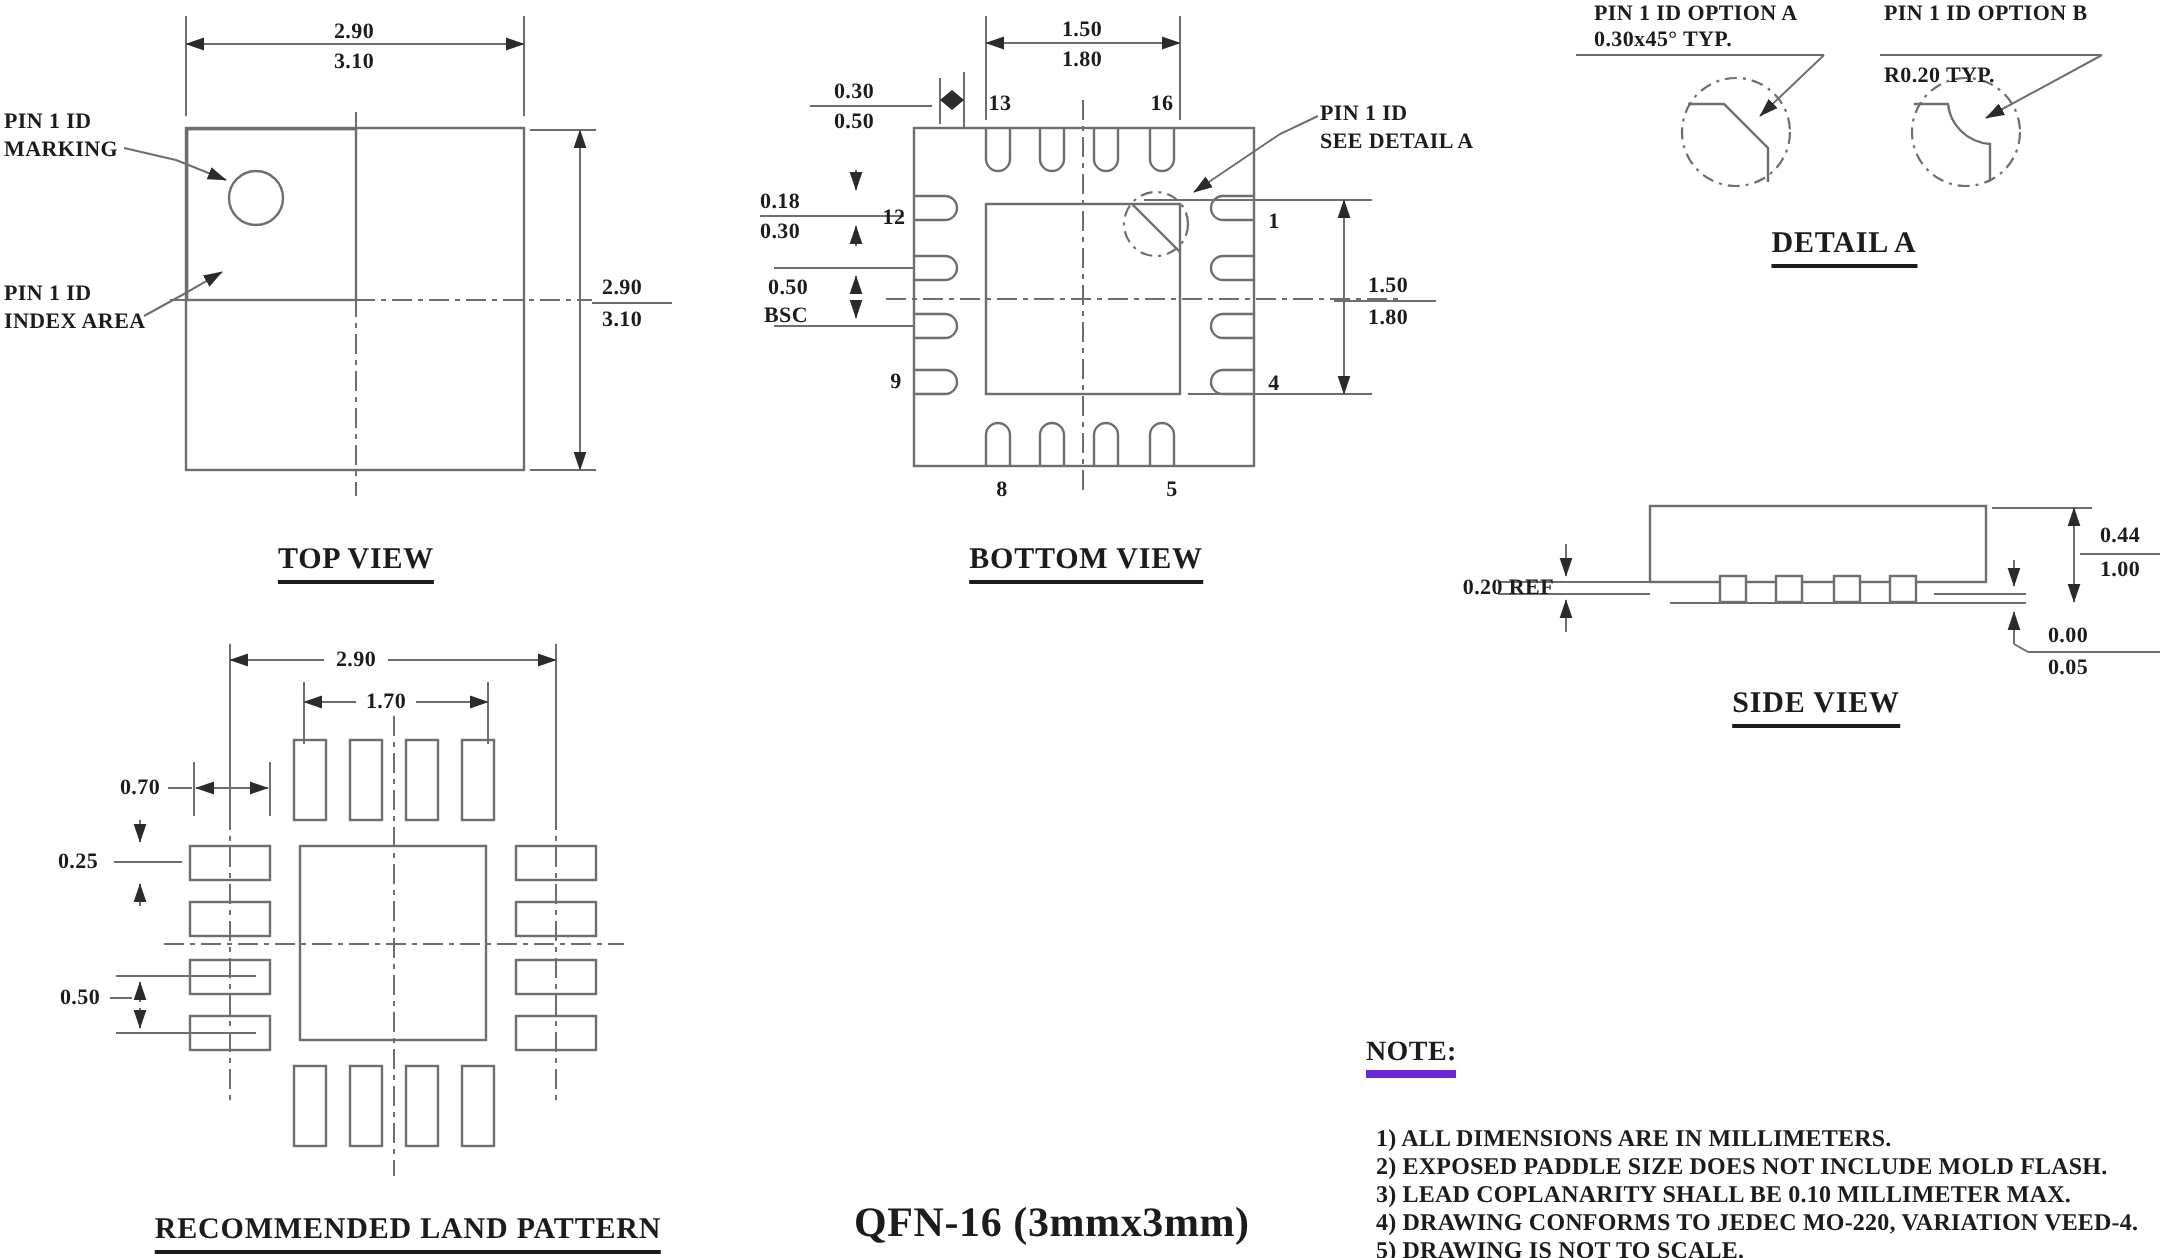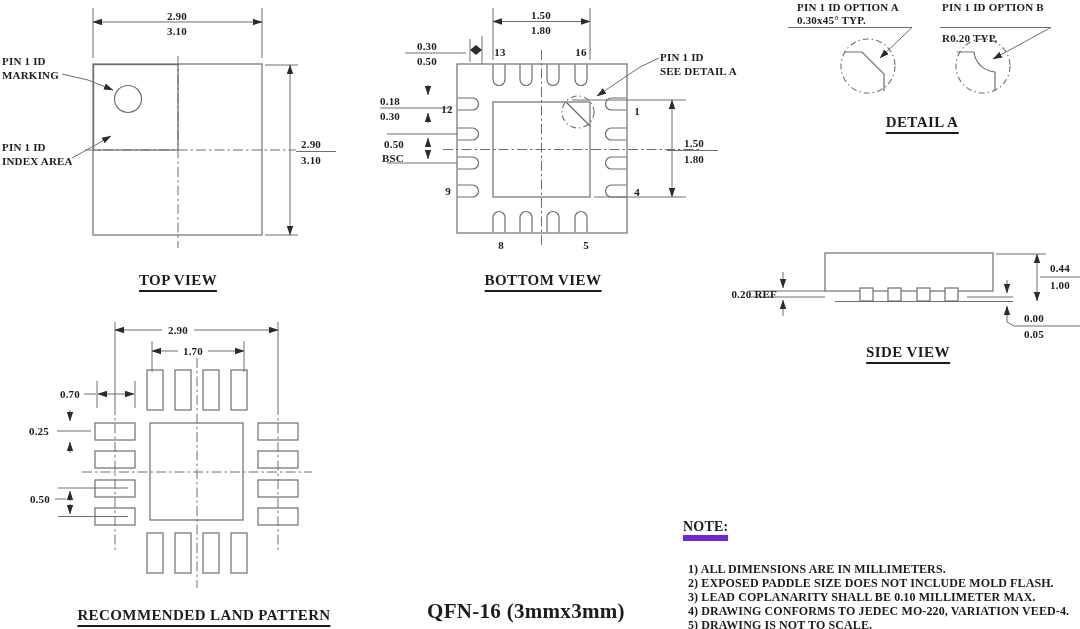--- a/index.html
+++ b/index.html
@@ -14,21 +14,21 @@
   svg .draw .dc{stroke-width:1.1;stroke-dasharray:6 3 1.5 3;}
   svg .draw .solid{fill:#2b2b2b;stroke:none;}
   svg .draw .wfill{fill:#ffffff;}
   
   .lbl{position:absolute;font-weight:bold;font-size:11px;line-height:12px;
        color:#1c1c1e;white-space:nowrap;letter-spacing:.2px;}
   .ctr{transform:translateX(-50%);}
   .rt{text-align:right;}
   .vtitle{font-size:15px;line-height:15px;letter-spacing:.4px;
           border-bottom:2px solid #1c1c1e;padding-bottom:2px;}
-  .ntitle{font-size:14px;line-height:15px;border-bottom:6px solid #6d28d9;padding-bottom:1px;}
+  .ntitle{font-size:14px;line-height:15px;border-bottom:4px solid #6d28d9;padding-bottom:1px;}
   .note{font-size:12px;line-height:13px;letter-spacing:.1px;}
   .big{font-size:21px;line-height:20px;letter-spacing:.3px;}
 </style>
 </head>
 <body>
 
 <div class="sheet">
 
 <svg width="1080" height="629" viewBox="0 0 1080 629">
   <defs>

